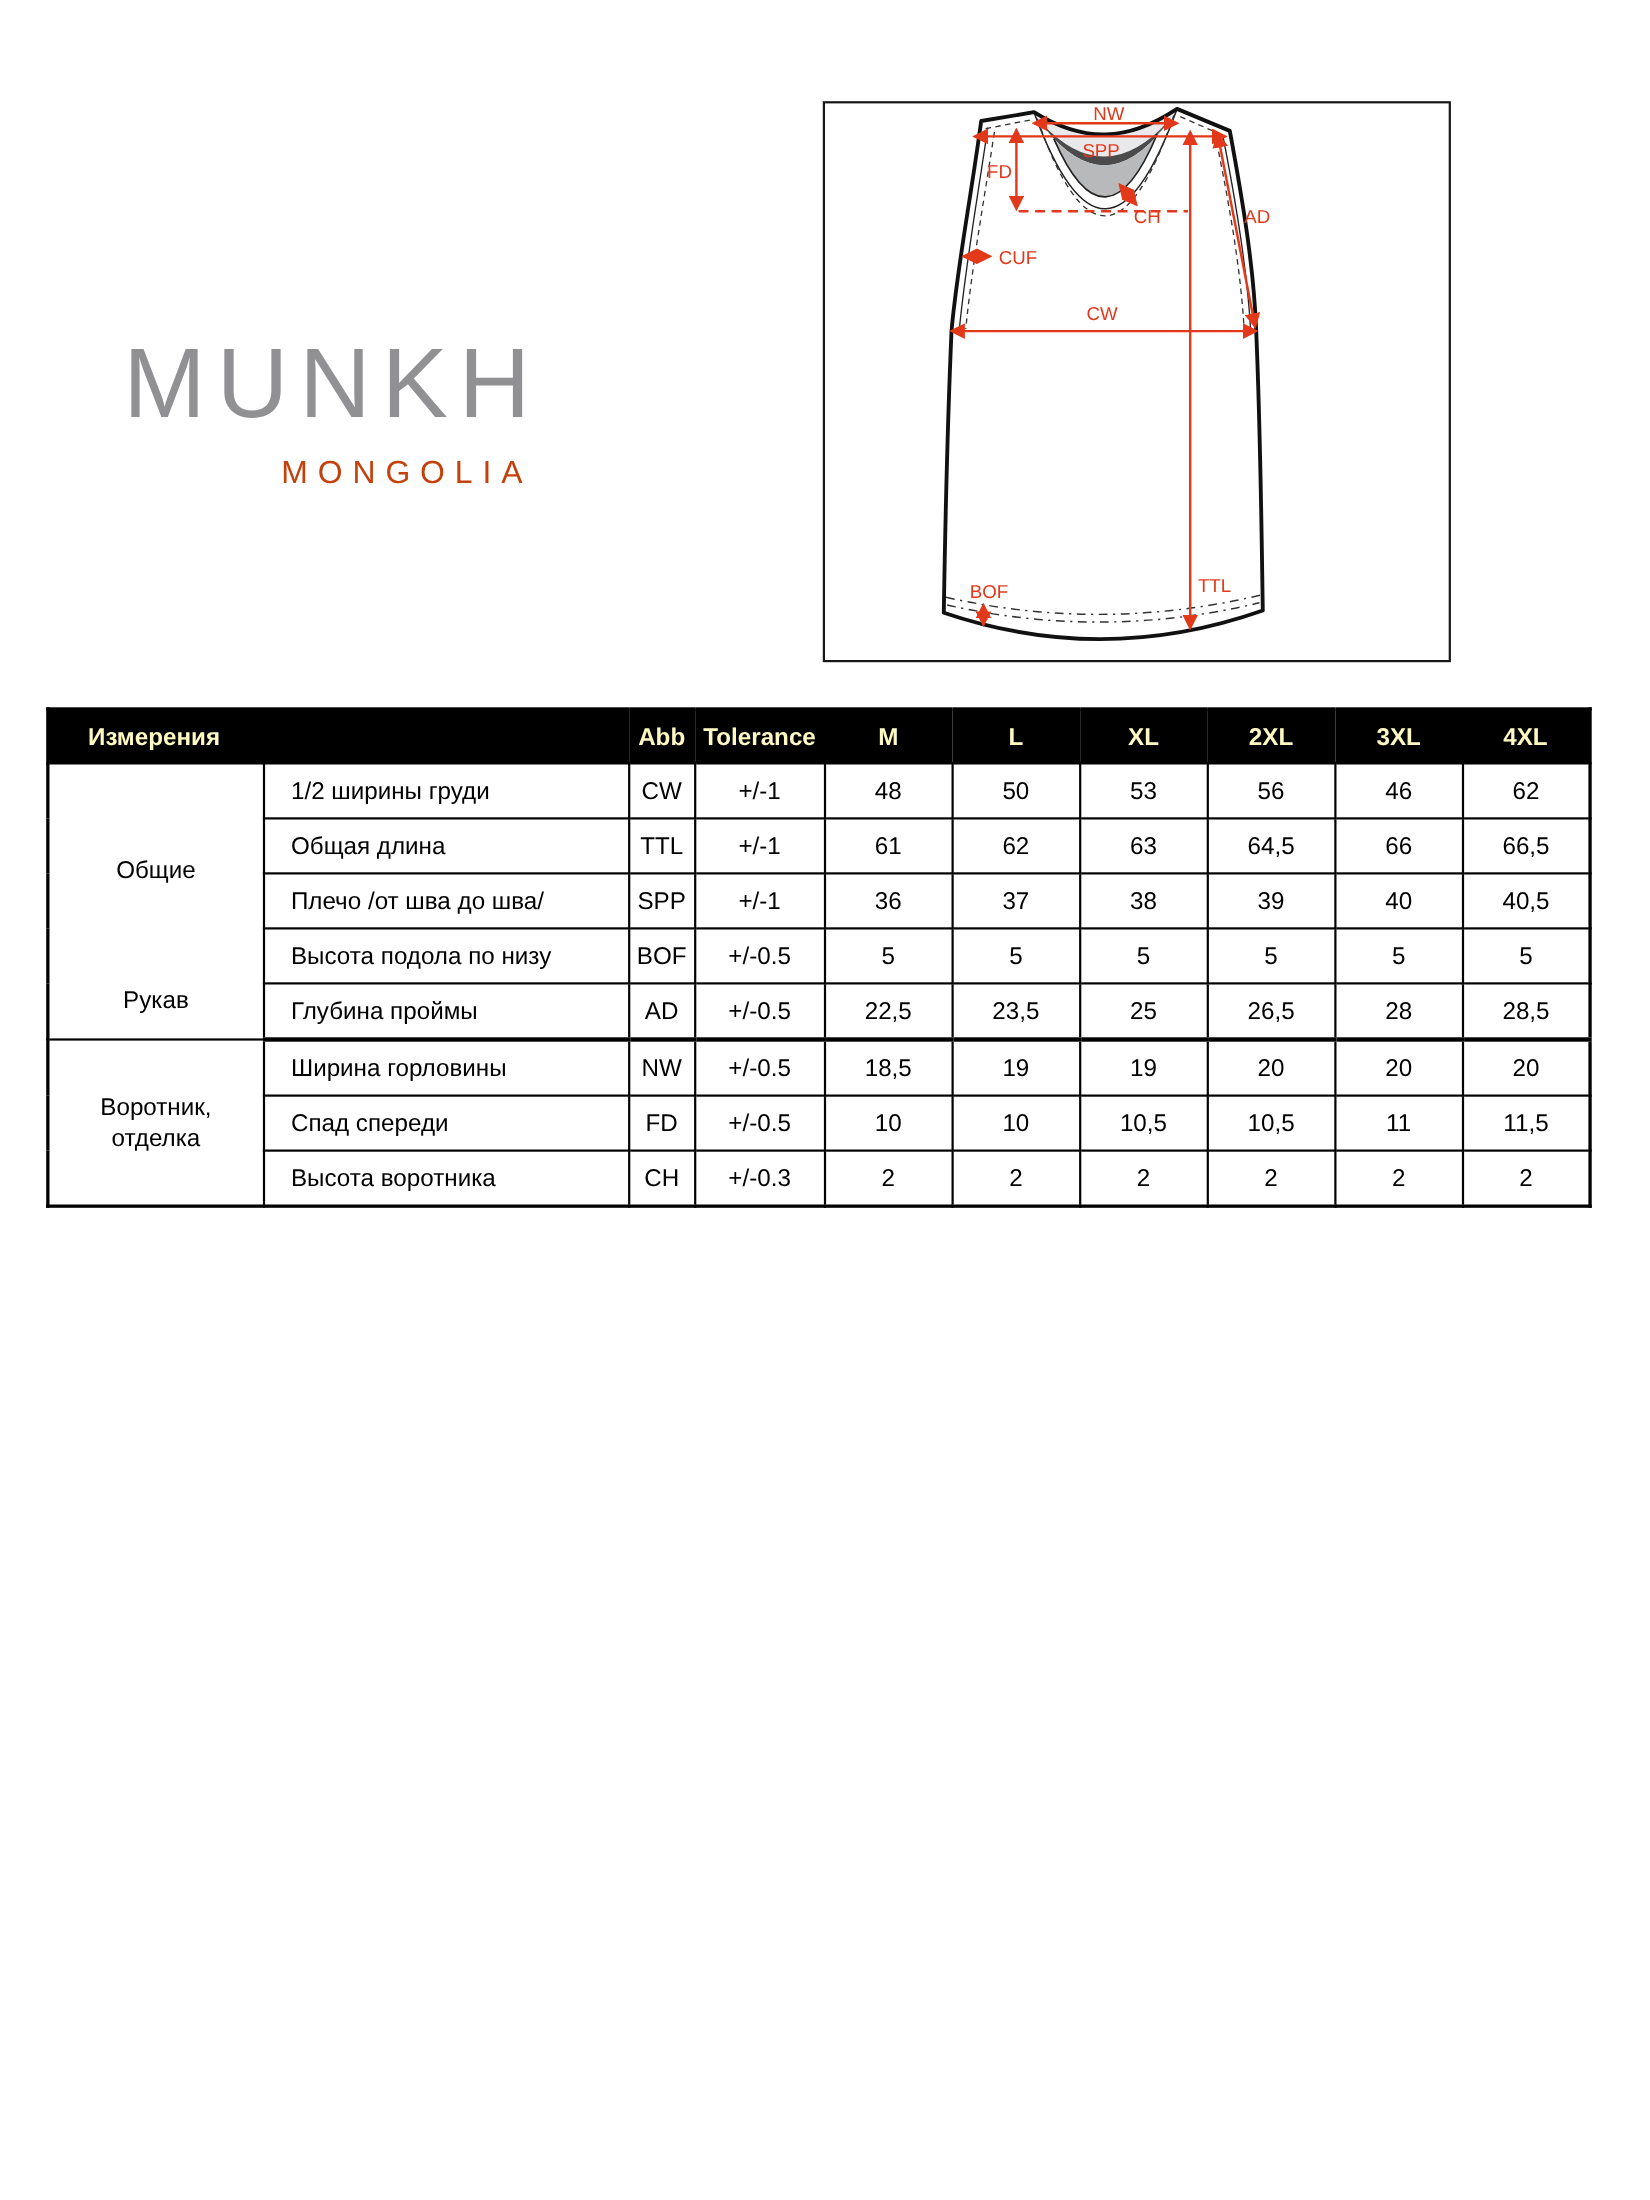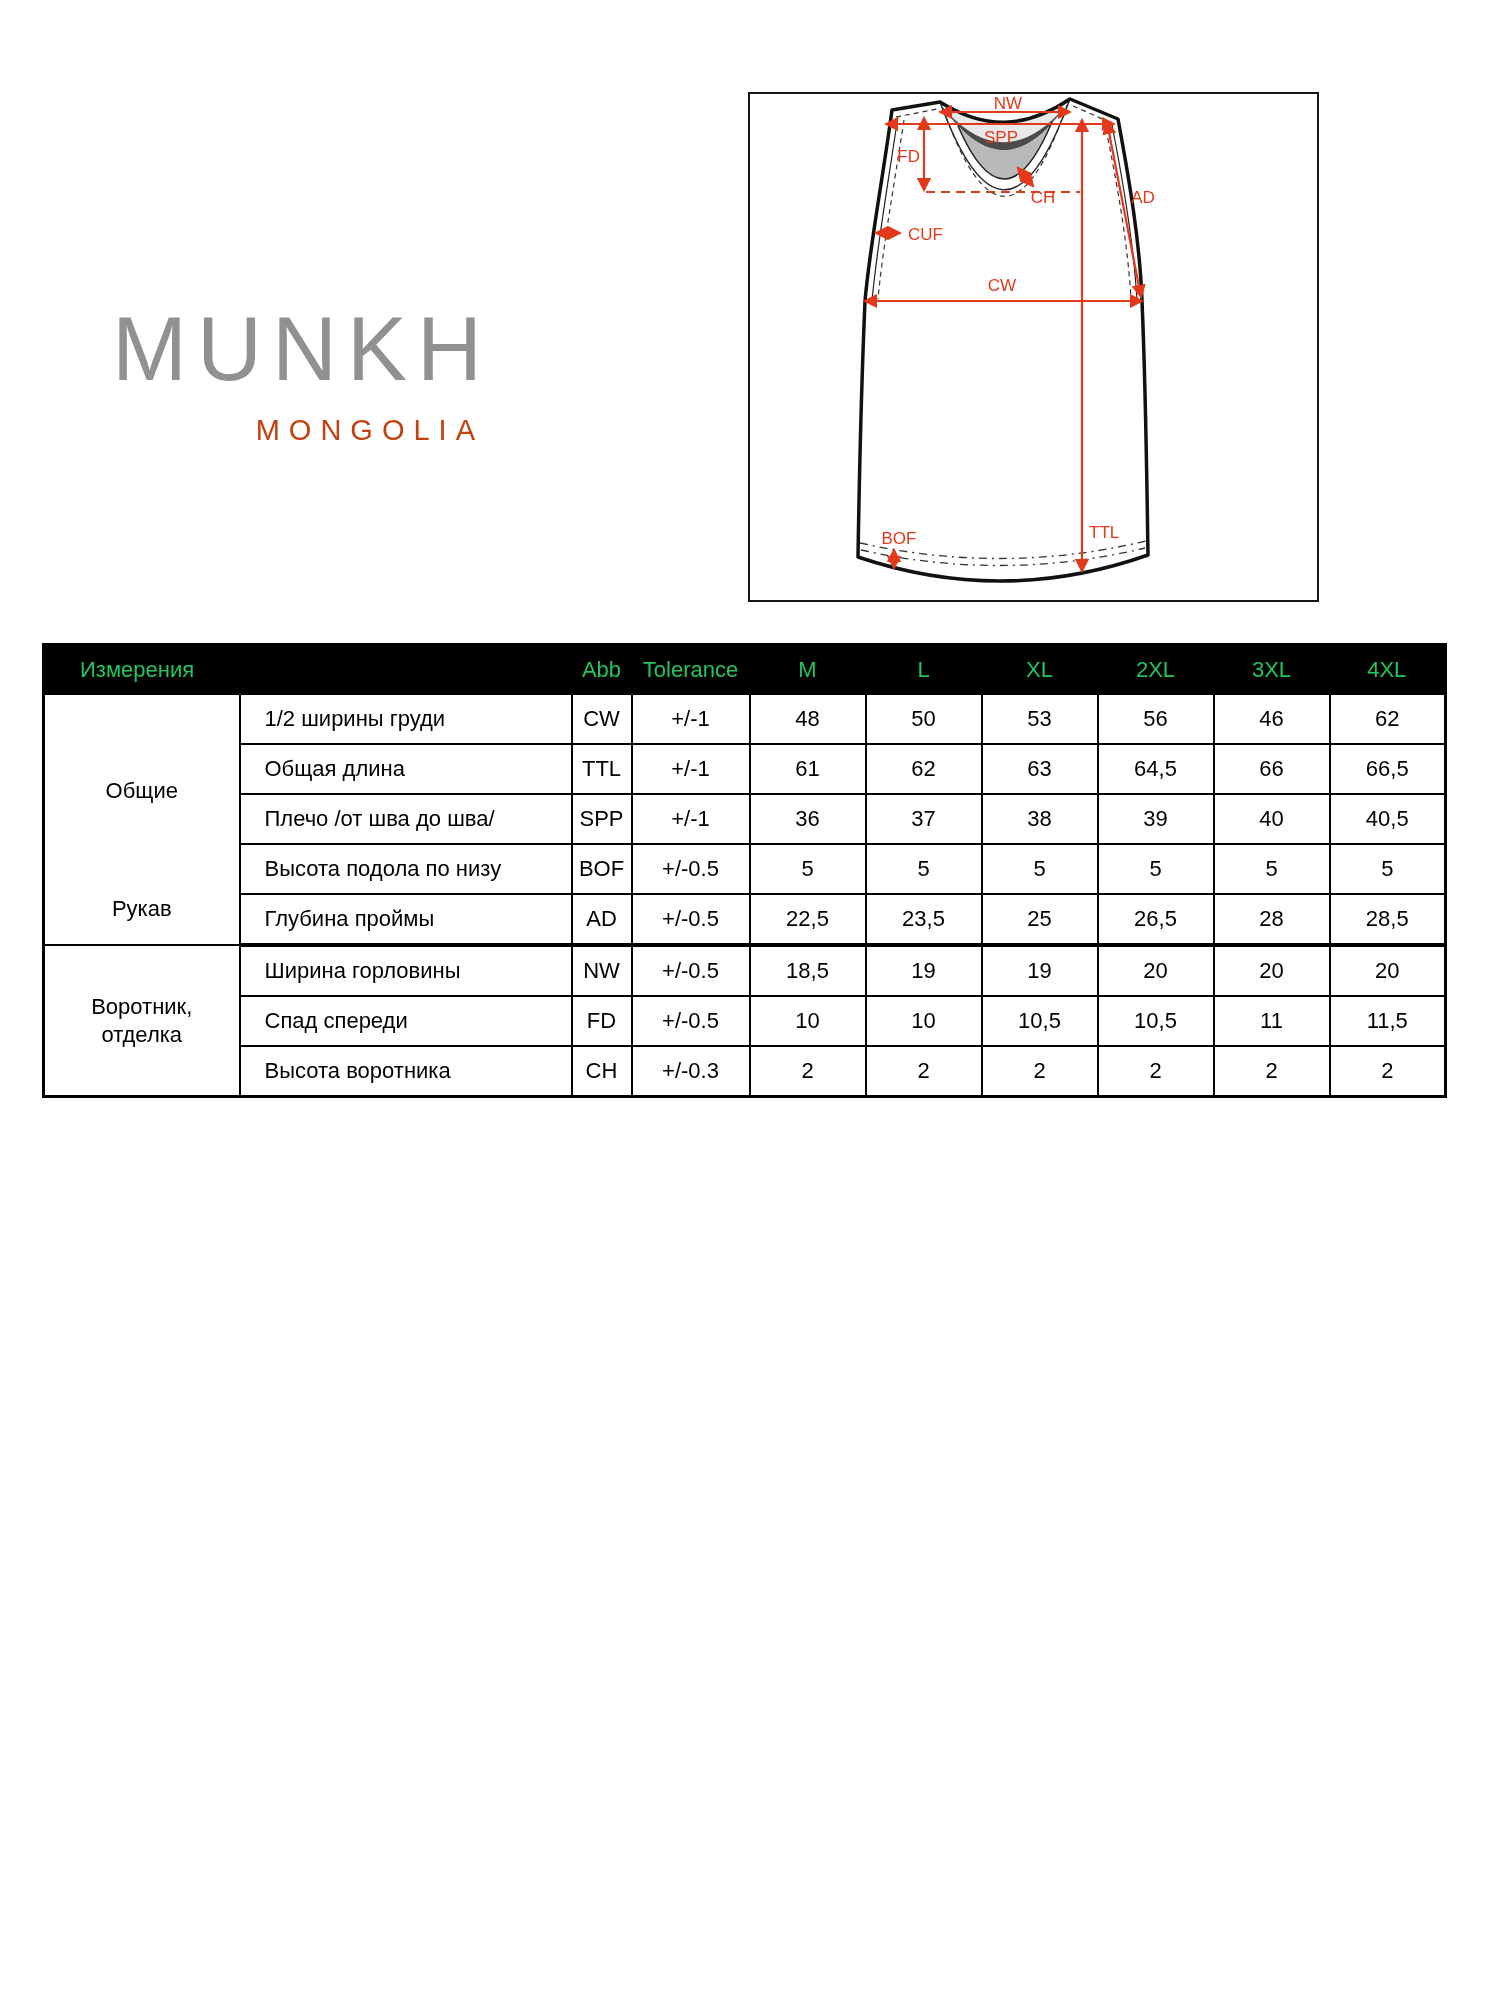--- a/index.html
+++ b/index.html
@@ -9,21 +9,21 @@
   
   .brand{position:absolute;left:112px;top:292px;width:372px;text-align:right;color:#919194;margin-top:12px;}
   .brand-name{font-size:90px;line-height:1;letter-spacing:10px;font-weight:400;}
   .brand-sub{font-size:29px;line-height:1;letter-spacing:9px;margin-top:22px;color:#c2410c;}
 
   
   .diagram-box{position:absolute;left:748px;top:92px;width:567px;height:506px;border:2px solid #161616;background:#fff;}
 
   
   .size-table{position:absolute;left:42px;top:643px;border-collapse:collapse;table-layout:fixed;width:1400px;border:3px solid #000;font-size:22px;color:#000;}
-  .size-table th{background:#000;color:#22c55e;font-weight:normal;height:47px;padding:0;}
+  .size-table th{background:#000;color:#fef9c3;font-weight:bold;height:47px;padding:0;}
   .size-table th.h-measure{text-align:left;padding-left:35px;}
   .size-table td{border:2px solid #000;height:48px;padding:0;text-align:center;vertical-align:middle;background:#fff;}
   .size-table td.name{text-align:left;padding-left:24px;}
   .size-table tr.sep td{border-bottom:4px solid #000;}
   .group-cell{vertical-align:middle;}
   .group-flex{display:flex;flex-direction:column;height:236px;}
   .group-flex .gz1{flex:3.1;display:flex;align-items:center;justify-content:center;}
   .group-flex .gz2{flex:1;display:flex;align-items:center;justify-content:center;}
   .group2-inner{width:130px;margin:16px auto;line-height:1.25;}
 </style>

